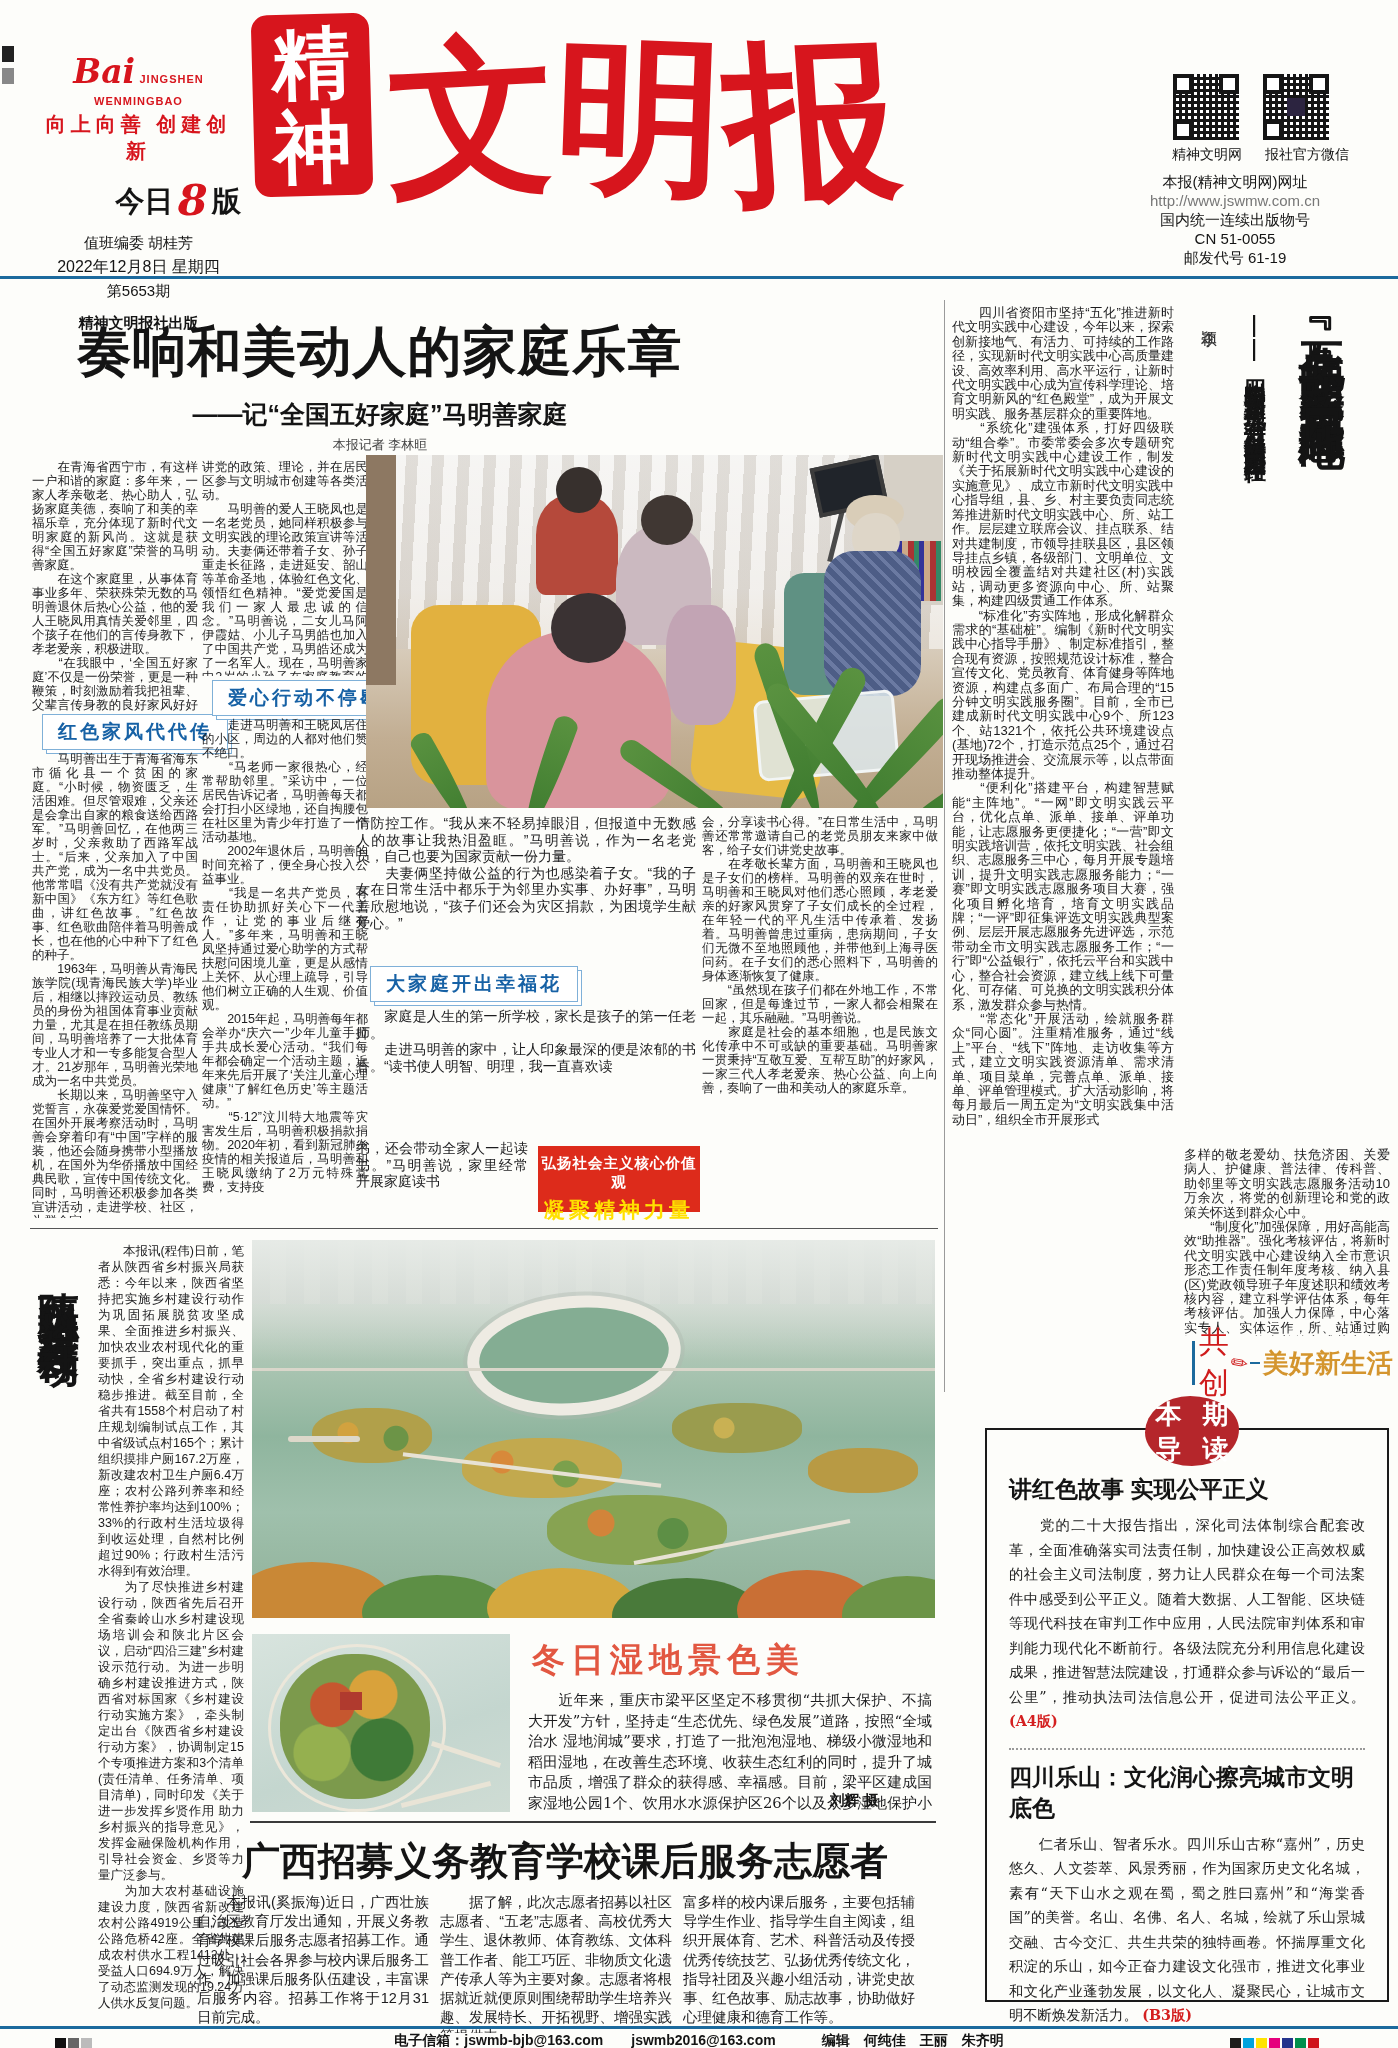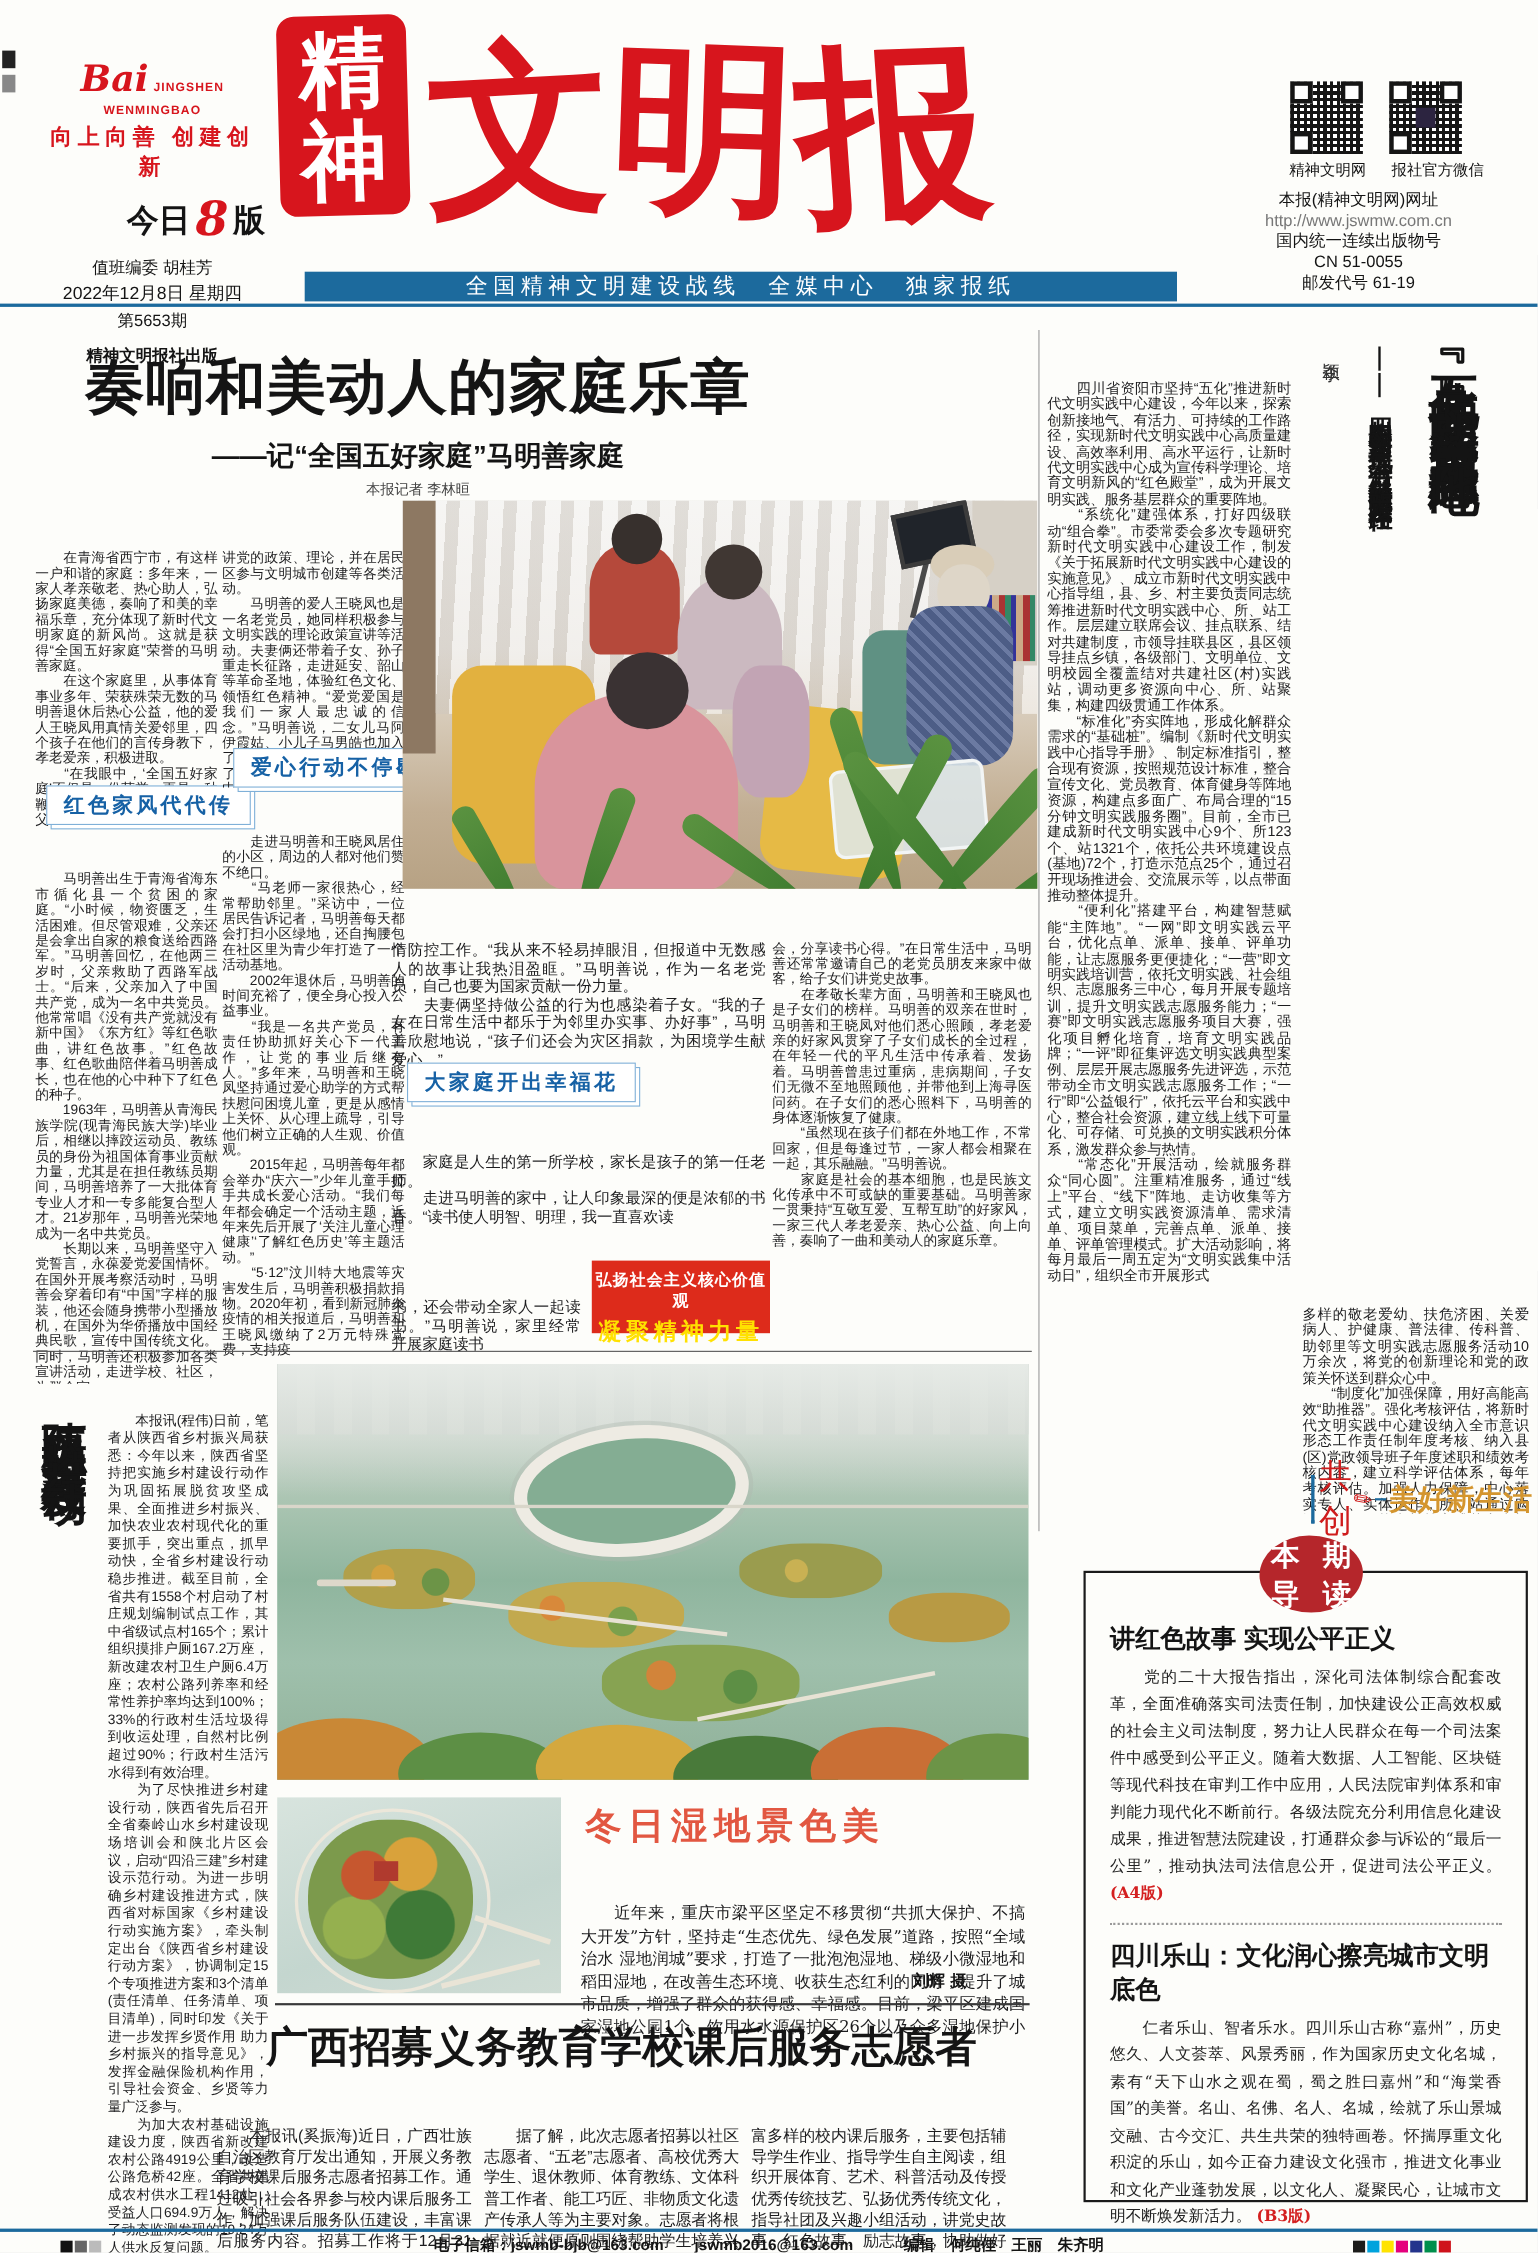--- a/index.html
+++ b/index.html
@@ -1,20 +1,20 @@
 <!DOCTYPE html>
 <html><head>
 <meta charset="utf-8">
 <style>
   html,body{margin:0;padding:0;background:#e9e9e9;}
   .page{position:relative;width:1398px;height:2048px;background:#fdfdfa;overflow:hidden;
         font-family:"Liberation Sans","DejaVu Sans",sans-serif;color:#141414;}
   .abs{position:absolute;}
   .bodytxt{font-size:12.5px;line-height:14px;text-align:justify;white-space:pre-line;
-           color:#1c1c1e;overflow:hidden;margin-top:40px;}
+           color:#1c1c1e;overflow:hidden;}
   .serif{font-family:"DejaVu Serif","Liberation Serif",serif;}
   .vert{writing-mode:vertical-rl;}
   .sechdr{display:inline-block;background:#fff;border:1px solid #7fb0d8;color:#1661a5;
           font-size:19px;font-weight:bold;letter-spacing:3px;padding:4px 15px;
           box-shadow:4px 4px 0 -1px #fff,4px 4px 0 0 #7fb0d8;}
   .red{color:#d7151d;}
   .qr{position:absolute;width:66px;height:66px;background:
       repeating-linear-gradient(0deg,#151515 0 3px,rgba(255,255,255,0) 3px 6px),
       repeating-linear-gradient(90deg,#151515 0 3px,#fff 3px 6px);}
   .qr .f{position:absolute;width:12px;height:12px;border:4px solid #151515;background:#fff;}
@@ -79,21 +79,20 @@
   <div class="abs" style="left:1152px;top:146px;width:110px;font-size:14px;text-align:center;">精神文明网</div>
   <div class="abs" style="left:1252px;top:146px;width:110px;font-size:14px;text-align:center;">报社官方微信</div>
   <div class="abs" style="left:1080px;top:172px;width:310px;text-align:center;line-height:19px;">
     <div style="font-size:15px;">本报(精神文明网)网址</div>
     <div style="font-size:15px;color:#777;">http://www.jswmw.com.cn</div>
     <div style="font-size:15px;">国内统一连续出版物号</div>
     <div style="font-size:15px;">CN 51-0055</div>
     <div style="font-size:15px;">邮发代号 61-19</div>
   </div>
 
-  <div class="abs blueline" style="left:277px;top:247px;width:793px;height:27px;color:#fff;font-size:20px;letter-spacing:5px;text-align:center;line-height:27px;font-weight:500;">全国精神文明建设战线　全媒中心　独家报纸</div>
   <div class="abs blueline" style="left:0;top:276px;width:1398px;height:3px;"></div>
 
   <div class="abs" style="left:40px;top:316px;width:680px;text-align:center;font-size:54px;font-weight:900;letter-spacing:1px;">奏响和美动人的家庭乐章</div>
   <div class="abs" style="left:40px;top:398px;width:680px;text-align:center;font-size:25px;font-weight:bold;">——记“全国五好家庭”马明善家庭</div>
   <div class="abs" style="left:40px;top:436px;width:680px;text-align:center;font-size:13px;color:#444;">本报记者 李林晅</div>
 
   <div class="abs bodytxt" style="left:32px;top:460px;width:166px;height:252px;">　　在青海省西宁市，有这样一户和谐的家庭：多年来，一家人孝亲敬老、热心助人，弘扬家庭美德，奏响了和美的幸福乐章，充分体现了新时代文明家庭的新风尚。这就是获得“全国五好家庭”荣誉的马明善家庭。
 　　在这个家庭里，从事体育事业多年、荣获殊荣无数的马明善退休后热心公益，他的爱人王晓凤用真情关爱邻里，四个孩子在他们的言传身教下，孝老爱亲，积极进取。
 　　“在我眼中，‘全国五好家庭’不仅是一份荣誉，更是一种鞭策，时刻激励着我把祖辈、父辈言传身教的良好家风好好传承下去。”马明善说。</div>
   <div class="abs" style="left:42px;top:714px;"><span class="sechdr">红色家风代代传</span></div>

